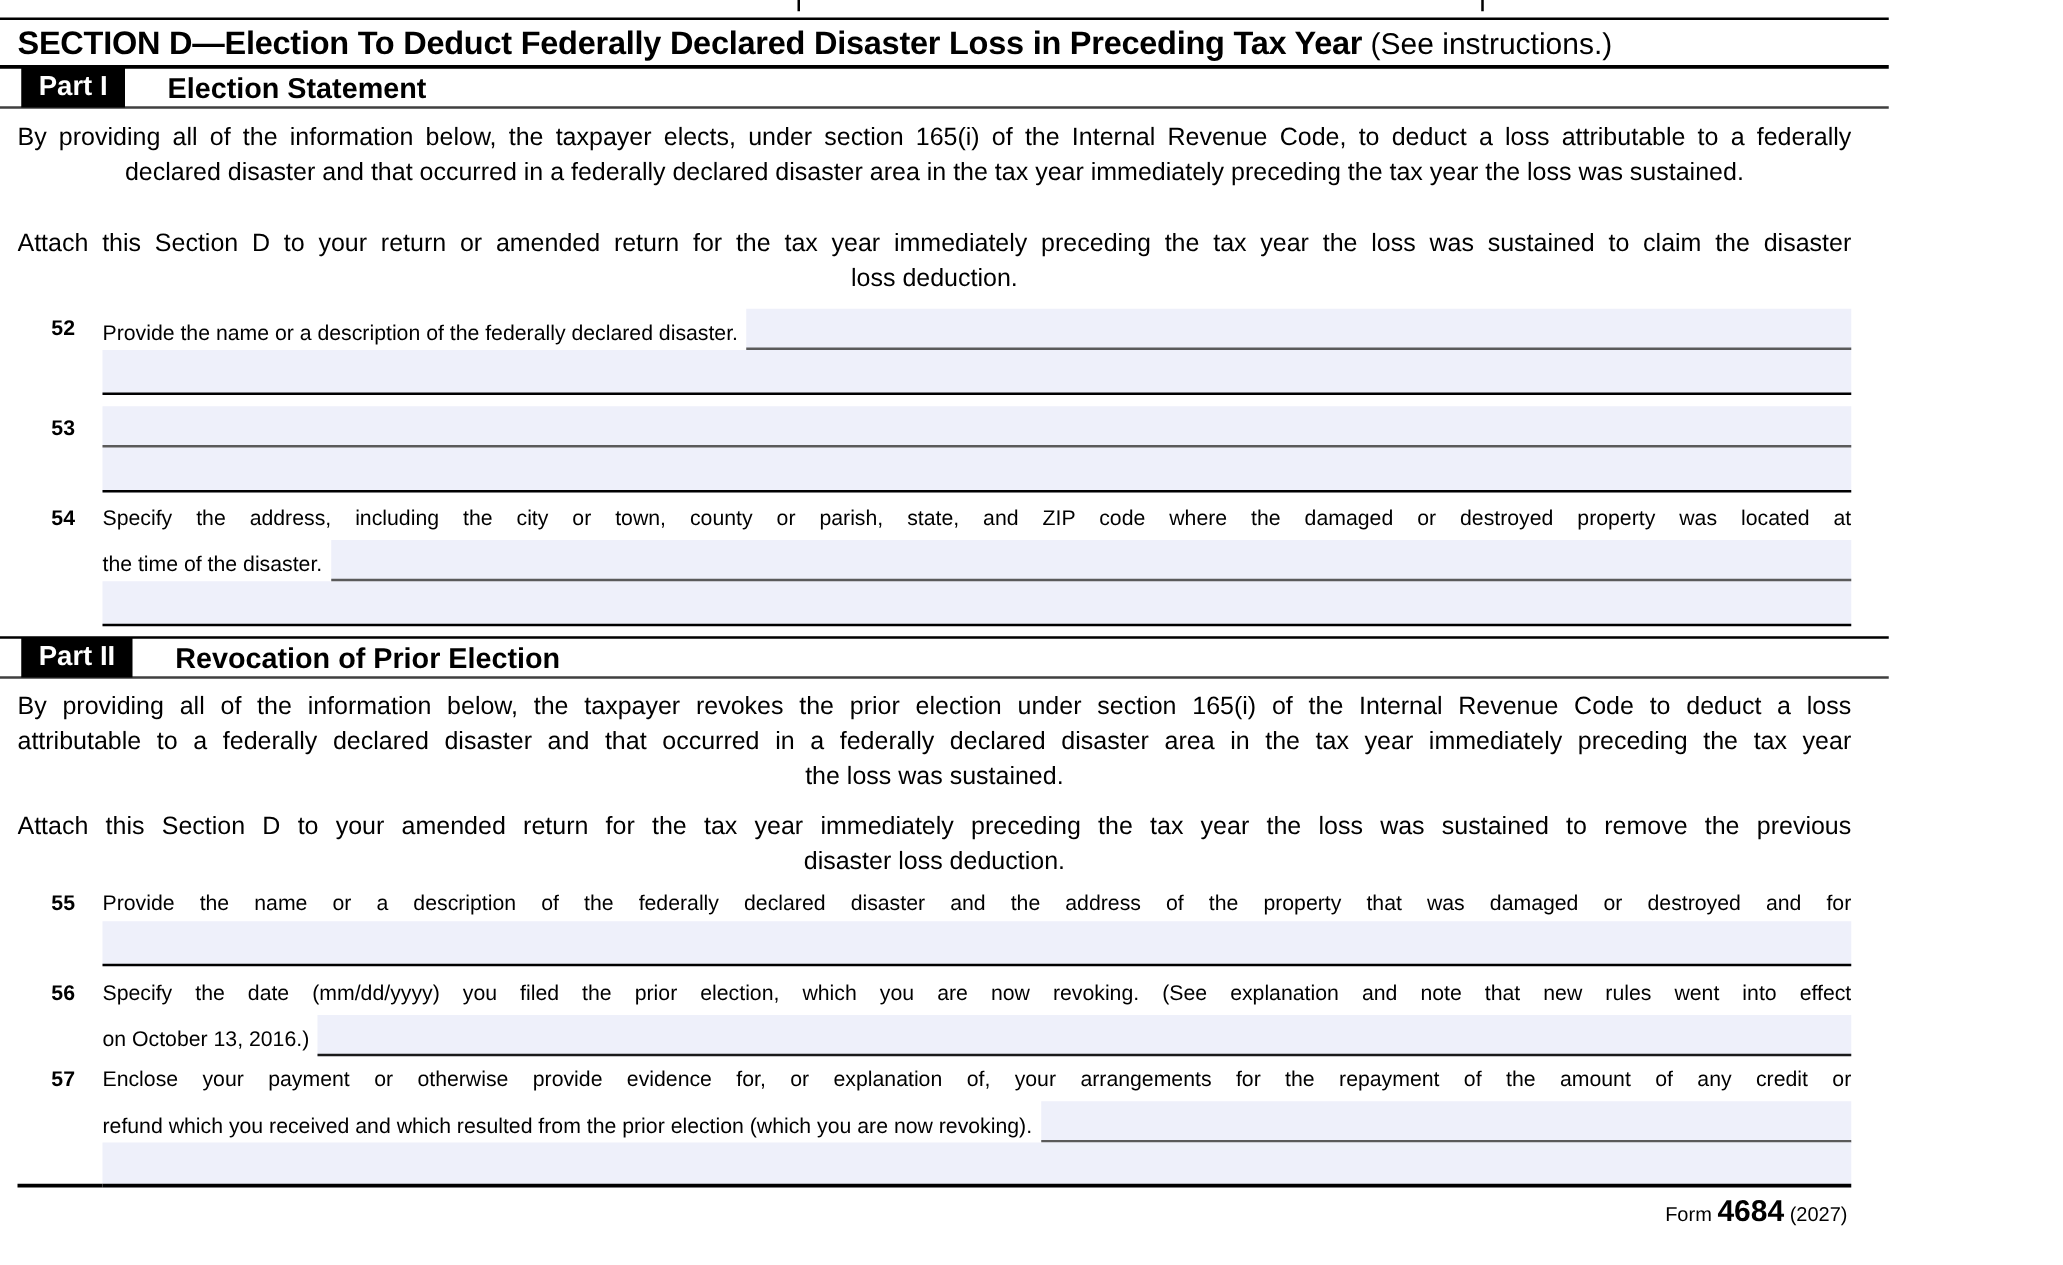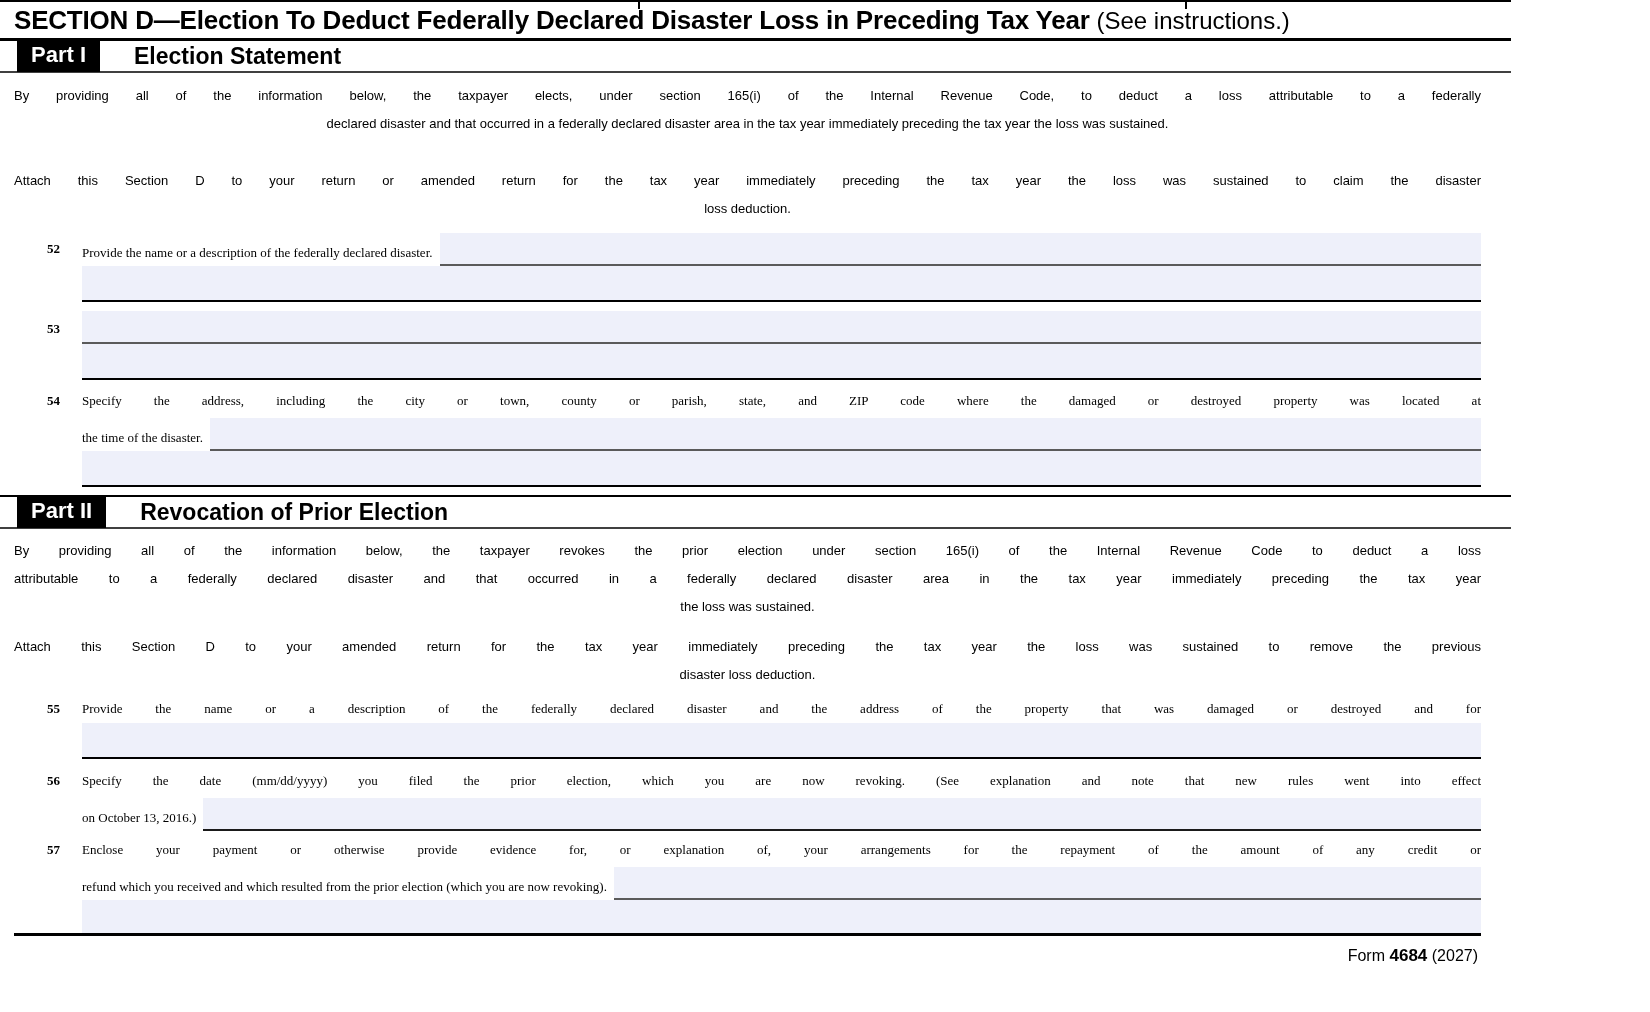--- a/index.html
+++ b/index.html
@@ -7,21 +7,21 @@
   body {
     font-family: "Liberation Sans", "DejaVu Sans", sans-serif;
     color: #000;
     width: 1650px;
   }
   .page {
     position: relative;
     width: 1514px;
     height: 1012px;
     background: #fff;
-    padding-top: 0;
+    padding-top: 14px;
     overflow: hidden;
   }
   .tick { position: absolute; top: 0; width: 2px; height: 9px; background: #000; }
   .tick1 { left: 638px; }
   .tick2 { left: 1185px; }
 
   .sec-header {
     border-top: 2.5px solid #000;
     border-bottom: 3px solid #000;
     padding: 3px 0 2px 14px;
@@ -41,28 +41,28 @@
   .part-bar.part2 { border-top: 2.5px solid #000; margin-top: 8px; height: 34px; }
   .part-badge {
     background: #000; color: #fff;
     font-weight: bold; font-size: 22px;
     padding: 2px 14px 4px 14px;
     margin-left: 17px;
     white-space: nowrap;
   }
   .part-title { font-weight: bold; font-size: 23px; margin-left: 34px; white-space: nowrap; }
 
-  .para { margin: 9px 33px 0 14px; font-size: 13px; line-height: 28px; }
+  .para { margin: 9px 33px 0 14px; font-size: 20px; line-height: 28px; }
   .para.p2 { margin-top: 29px; }
   .para.p3 { margin-top: 8px; }
   .para.p4 { margin-top: 12px; }
   .jline { text-align: justify; text-align-last: justify; height: 28px; overflow: hidden; }
   .pline { text-align: center; }
 
-  .item { display: flex; margin: 5px 33px 0 14px; font-size: 13px; line-height: 28px; font-family: Liberation Serif, serif; }
+  .item { display: flex; margin: 5px 33px 0 14px; font-size: 17px; line-height: 28px; }
   .item.i53 { margin-top: 6px; }
   .item.i54 { margin-top: 7px; }
   .item.i55 { margin-top: 6px; }
   .item.i56 { margin-top: 8px; }
   .item.i57 { margin-top: 5px; }
   .item-num { flex: 0 0 46px; width: 46px; text-align: right; font-weight: bold; }
   .item.oneline .item-num { padding-top: 7px; }
   .item-body { flex: 1 1 auto; margin-left: 22px; min-width: 0; }
   .irow { display: flex; align-items: flex-end; height: 36px; }
   .irow.tall { height: 38px; }
@@ -82,21 +82,21 @@
   .crow.last { position: relative; border-bottom: 3px solid #000; }
   .crow.last::before {
     content: "";
     position: absolute;
     left: -68px; bottom: -3px;
     width: 68px; height: 3px;
     background: #000;
   }
 
   .footer { margin: 7px 36px 0 0; text-align: right; font-size: 16px; line-height: 26px; }
-  .f-num { font-size: 17px; font-weight: bold; }
+  .f-num { font-size: 24px; font-weight: bold; }
 </style>
 </head>
 <body>
 
 <div class="page">
 
   <div class="tick tick1"></div>
   <div class="tick tick2"></div>
 
   <div class="sec-header">

